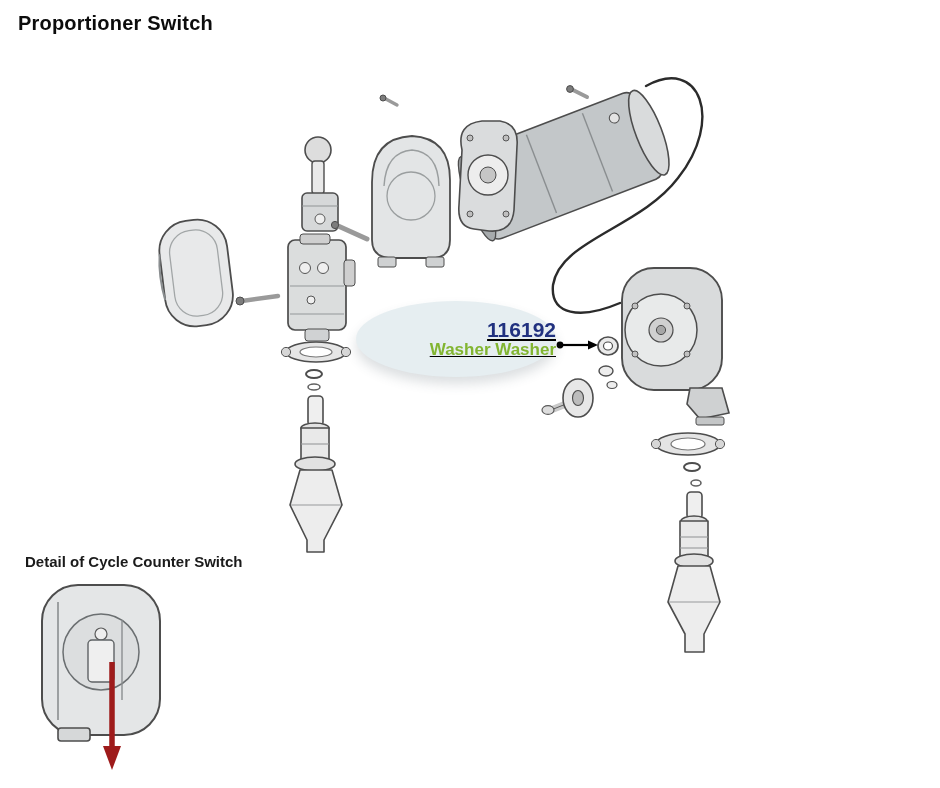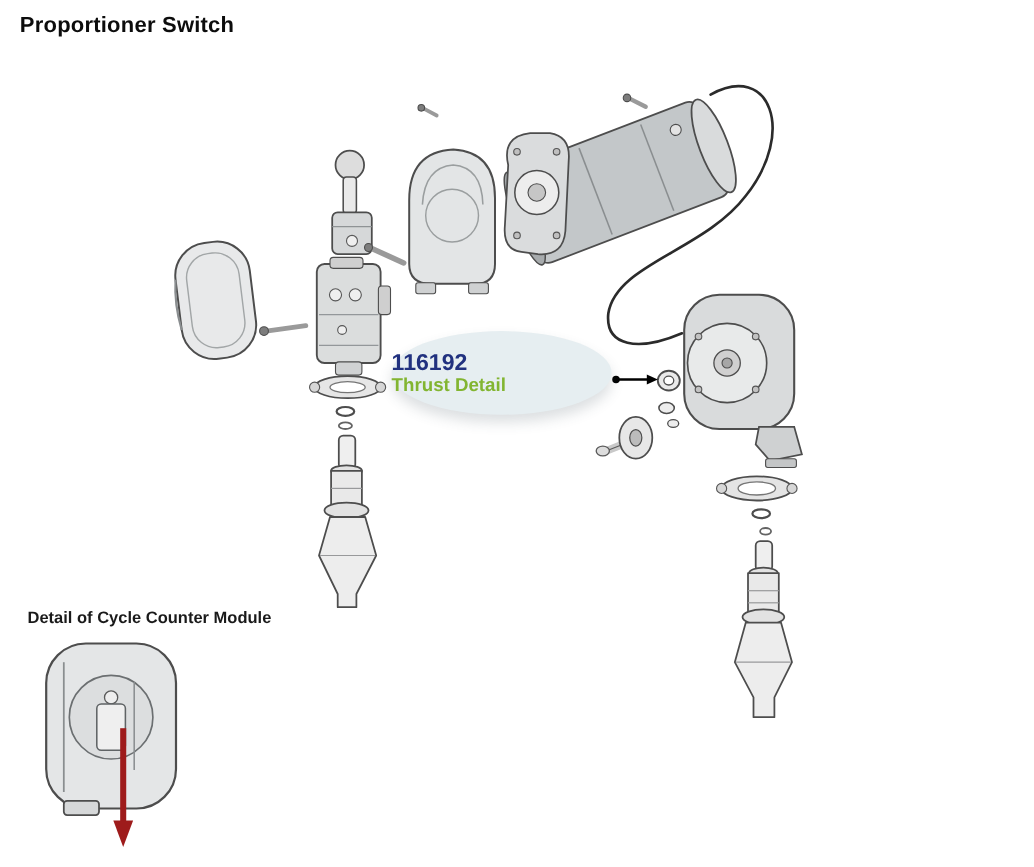--- a/index.html
+++ b/index.html
@@ -13,22 +13,23 @@
     font-size:20px;font-weight:700;color:#0c0c0c;letter-spacing:.2px;
   }
   .detail-label{
     position:absolute;left:25px;top:553px;
     font-size:15px;font-weight:700;color:#1a1a1a;
   }
   .callout{
     position:absolute;left:356px;top:301px;width:200px;height:76px;
     background:#e6eef1;border-radius:50%;
     box-shadow:0 7px 12px rgba(60,80,90,.18);
-    display:flex;flex-direction:column;align-items:flex-start;justify-content:center;
+    display:flex;flex-direction:column;align-items:flex-end;justify-content:center;
     gap:0;
+    text-decoration:underline;
   }
   .callout .part-number{
     font-size:21px;font-weight:700;color:#21317f;line-height:1.05;
   }
   .callout .part-name{
     font-size:17px;font-weight:700;color:#82b531;line-height:1.05;
   }
 </style>
 </head>
 <body>
@@ -202,16 +203,16 @@
   <g>
     <line x1="112" y1="662" x2="112" y2="748" stroke="#9e1b1b" stroke-width="5.5"></line>
     <polygon points="103,746 121,746 112,770" fill="#9e1b1b"></polygon>
   </g>
 </svg>
 
 <div class="page-title">Proportioner Switch</div>
 
 <div class="callout">
   <span class="part-number">116192</span>
-  <span class="part-name">Thrust Detail</span>
+  <span class="part-name">Washer Washer</span>
 </div>
 
-<div class="detail-label">Detail of Cycle Counter Module</div>
+<div class="detail-label">Detail of Cycle Counter Switch</div>
 
 </body></html>

